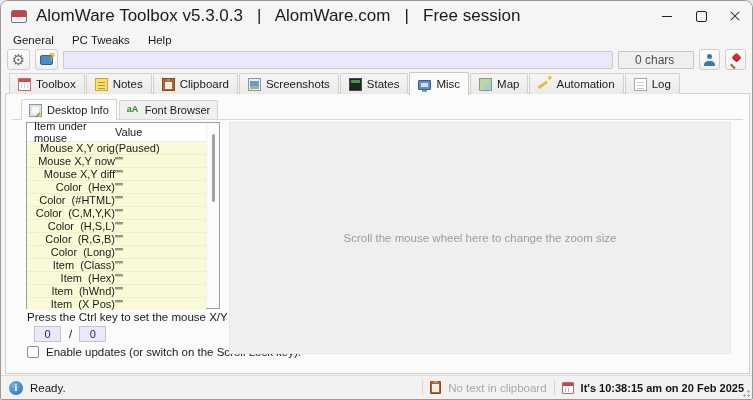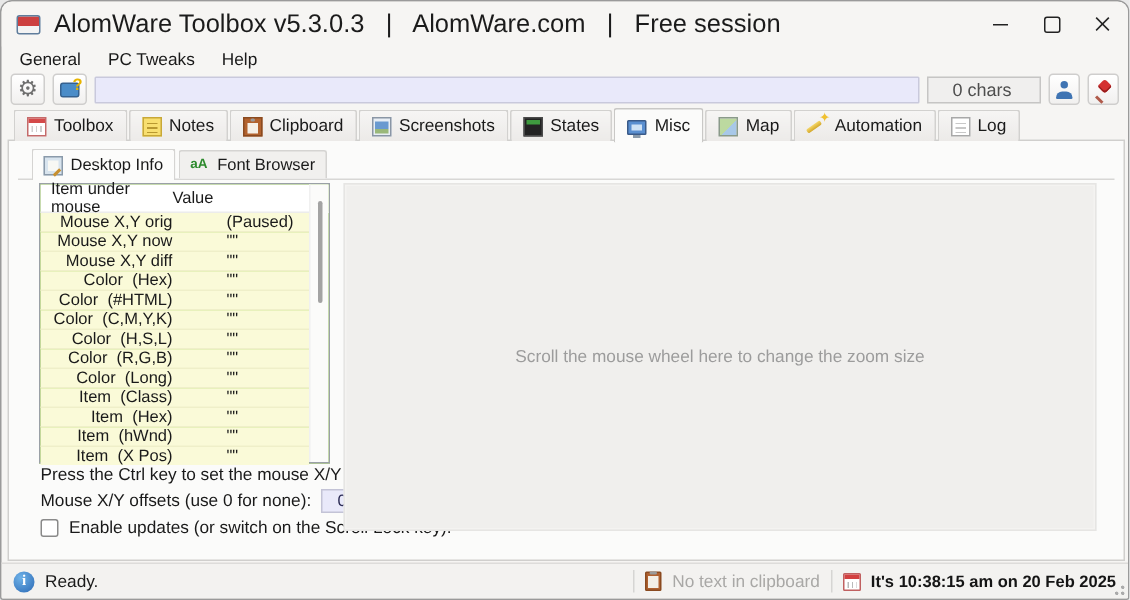--- a/index.html
+++ b/index.html
@@ -58,21 +58,21 @@
 
   
   .dtable { position:absolute; left:20px; top:28px; width:194px; height:187px; background:#84cc16; border:1px solid #9aa0a6; }
   .thead { display:flex; height:19px; align-items:center; border-bottom:1px solid #ececec; font-size:11px; background:#fff; }
   .hcell.c1 { width:88px; padding-left:7px; }
   .hcell.c2 { flex:1; }
   .tbody { position:absolute; left:0; top:19px; right:13px; bottom:0; display:flex; flex-direction:column; }
   .trow { flex:1; display:flex; align-items:center; background:#fafad8; border-bottom:1px solid #efefc9; font-size:11px; }
   .trow:last-child { border-bottom:none; }
   .tcell.c1 { width:88px; padding-left:7px; white-space:pre; overflow:hidden;text-align:right; }
-  .tcell.c2 { flex:1; white-space:pre;margin-left:36px; }
+  .tcell.c2 { flex:1; white-space:pre; }
   .vscroll { position:absolute; right:0; top:0; bottom:0; width:13px; background:#fbfbfa; border-left:1px solid #f0f0f0; }
   .vthumb { position:absolute; left:5px; top:11px; width:3px; height:68px; background:#a3a3a3; border-radius:2px; }
 
   
   .hint1 { position:absolute; left:21px; top:217px; font-size:11.5px; }
   .offrow { position:absolute; left:21px; top:231px; height:18px; display:flex; align-items:center; font-size:11.5px; }
   .offin { width:27px; height:16px; background:#e9e9fa; border:1px solid #c3c3d6; text-align:center; font-size:11px; color:#2b2b55; margin-left:7px; padding:0; }
   .offsep { margin-left:8px; }
   .cbrow { position:absolute; left:21px; top:252px; display:flex; align-items:center; gap:7px; font-size:11.5px; }
   .checkbox { width:12px; height:12px; background:#fff; border:1px solid #8a8a8a; border-radius:2px; flex:none; }
@@ -315,21 +315,20 @@
           </div>
         </div>
       <div class="vscroll">
         <div class="vthumb"></div>
       </div>
     </div>
 
     <div class="hint1">Press the Ctrl key to set the mouse X/Y orig position.</div>
 
     <div class="offrow">
-      <span>Mouse X/Y offsets (use 0 for none):</span>
       <input class="offin" type="text" value="0" style="">
       <span class="offsep">/</span>
       <input class="offin" type="text" value="0" style="">
     </div>
 
     <div class="cbrow">
       <span class="checkbox"></span>
       <span>Enable updates (or switch on the Scroll Lock key).</span>
     </div>
 

